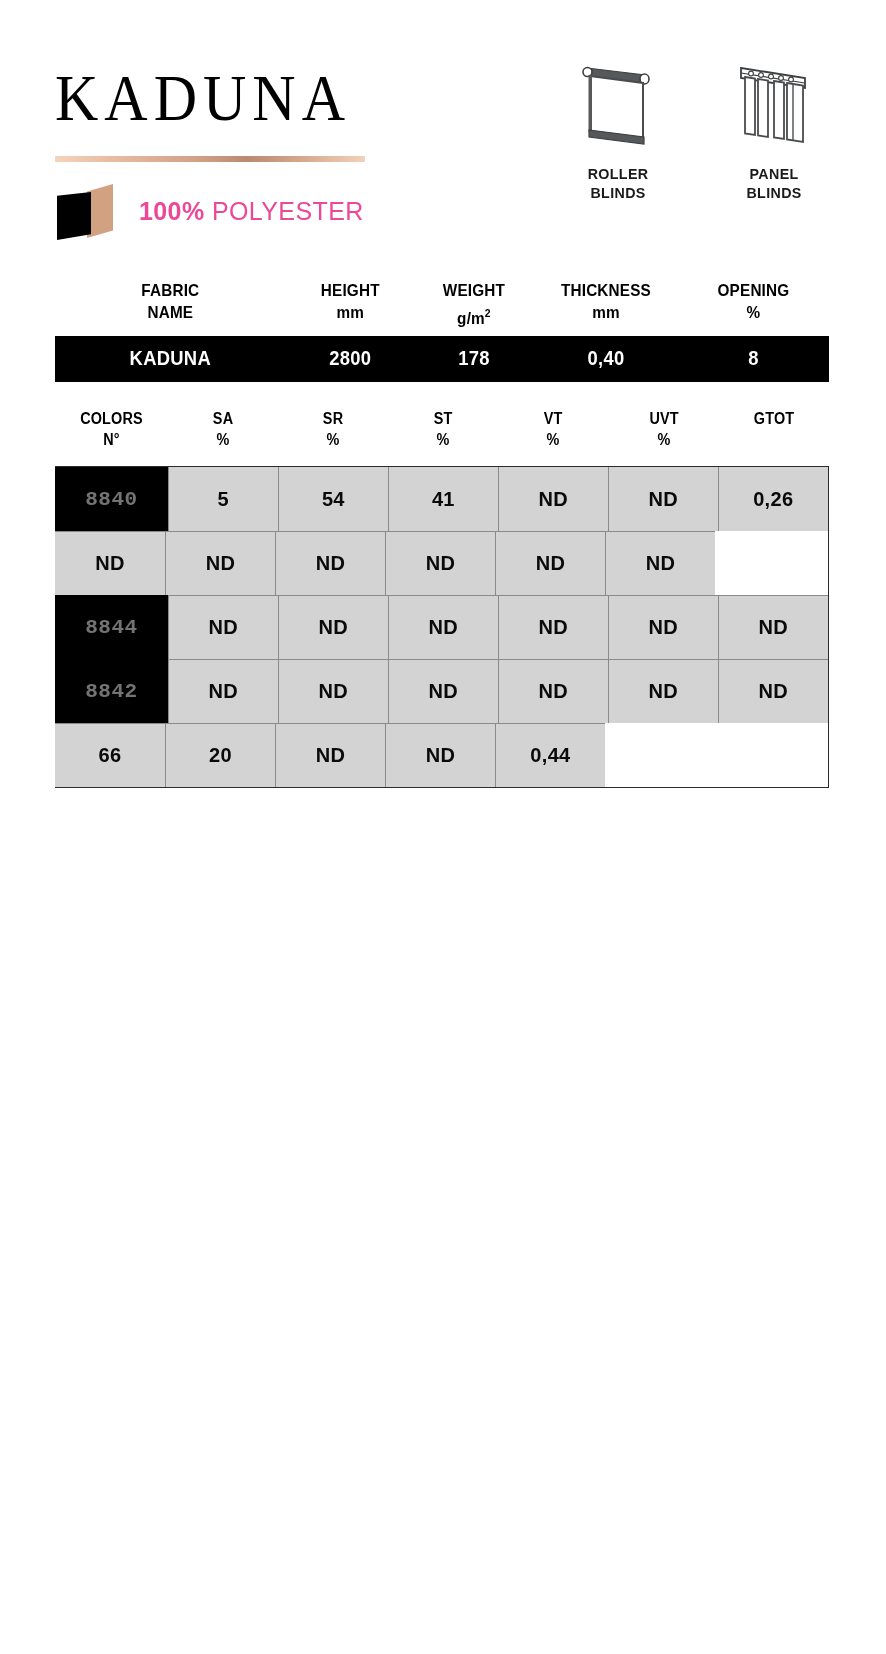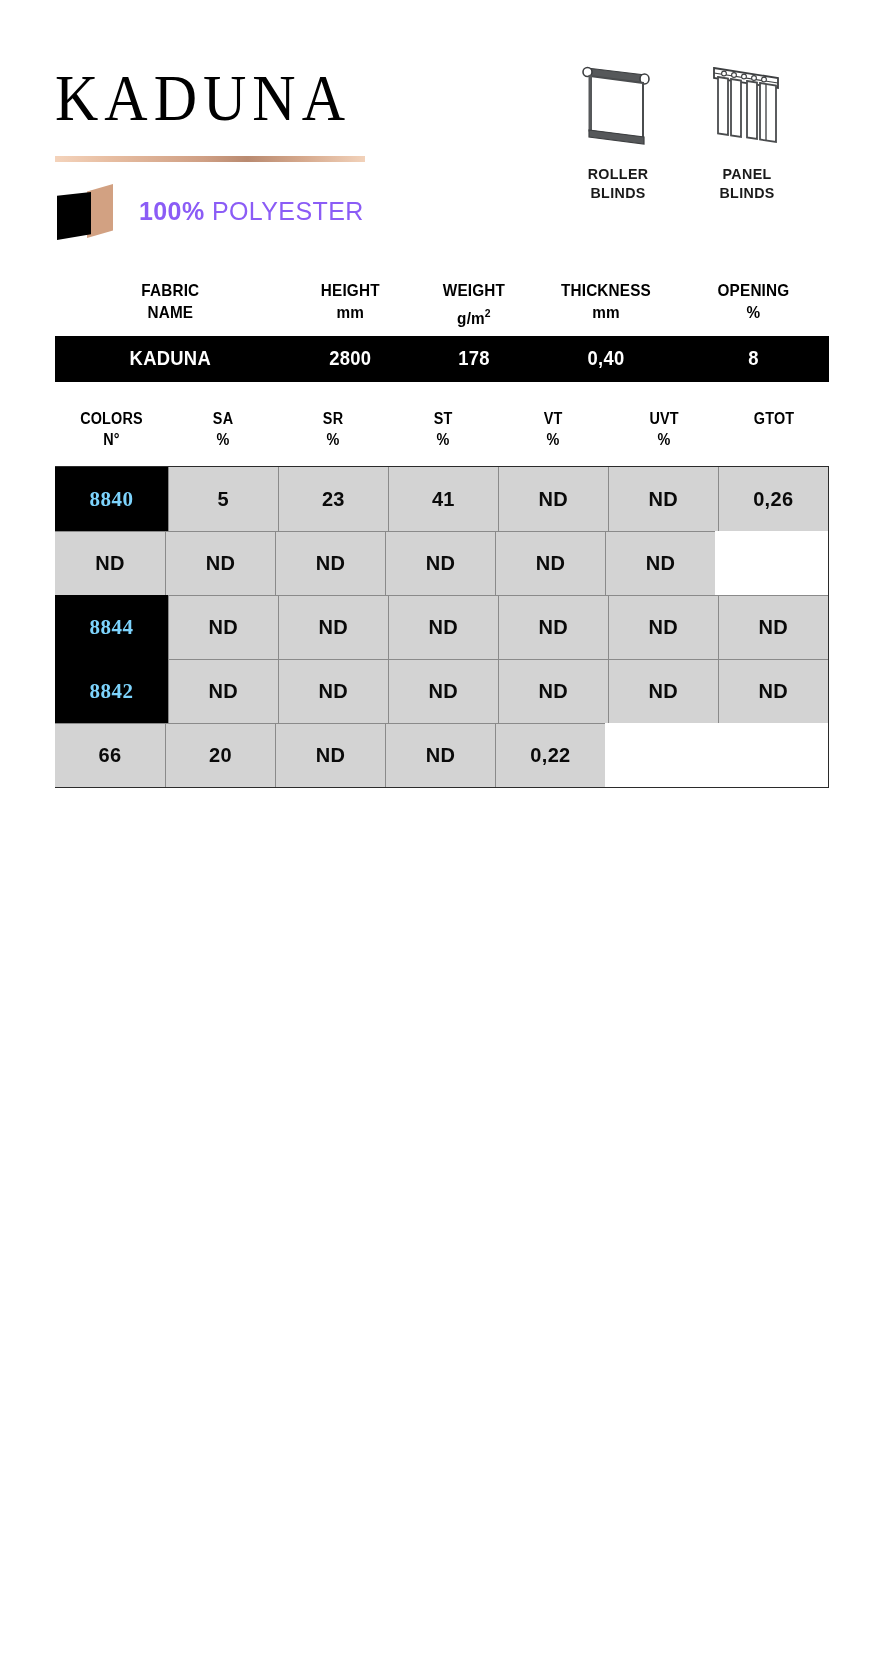--- a/index.html
+++ b/index.html
@@ -90,32 +90,32 @@
     width: 34px; height: 48px;
     background: #000000;
     clip-path: polygon(0% 8%, 100% 0%, 100% 88%, 0% 100%);
   }
 
   .fiber-text {
     margin-left: 26px;
     font-family: "Liberation Sans", sans-serif;
     font-size: 25px;
     letter-spacing: 0.4px;
-    color: #8b5cf6;
+    color: #ec4899;
     white-space: nowrap;
   }
   .fiber-text .pct { font-weight: 700; }
 
   
   .type-icons {
     position: absolute;
     left: 566px;
     top: 56px;
     display: flex;
-    gap: 25px;
+    gap: 52px;
   }
   .type-item {
     width: 104px;
     display: flex;
     flex-direction: column;
     align-items: center;
   }
   .type-art {
     height: 98px;
     display: flex;
@@ -215,25 +215,25 @@
     width: 100%;
     height: 64px;
     align-items: stretch;
   }
   .color-row + .color-row .data-cell {
     border-top: 1px solid #8a8a8a;
   }
   .color-cell {
     width: 14.6%;
     background: #000000;
-    color: #7dd3fc;
+    color: #737373;
     display: flex;
     align-items: center;
     justify-content: center;
-    font-family: Liberation Serif, serif;
+    font-family: Liberation Mono, monospace;
     font-weight: 700;
     font-size: 21px;
     letter-spacing: 0.5px;
   }
   .data-cell {
     width: 14.23%;
     background: #d3d3d3;
     color: #0a0a0a;
     display: flex;
     align-items: center;
@@ -384,21 +384,21 @@
         <div>GTOT</div>
         <div></div>
       </div>
     </div>
 
     <div class="colors-body">
 
       <div class="color-row">
         <div class="color-cell">8840</div>
         <div class="data-cell">5</div>
-        <div class="data-cell">23</div>
+        <div class="data-cell">54</div>
         <div class="data-cell">41</div>
         <div class="data-cell">ND</div>
         <div class="data-cell">ND</div>
         <div class="data-cell">0,26</div>
       </div>
 
       <div class="color-row">
         <div class="data-cell">ND</div>
         <div class="data-cell">ND</div>
         <div class="data-cell">ND</div>
@@ -425,19 +425,19 @@
         <div class="data-cell">ND</div>
         <div class="data-cell">ND</div>
         <div class="data-cell">ND</div>
       </div>
 
       <div class="color-row">
         <div class="data-cell">66</div>
         <div class="data-cell">20</div>
         <div class="data-cell">ND</div>
         <div class="data-cell">ND</div>
-        <div class="data-cell">0,22</div>
+        <div class="data-cell">0,44</div>
       </div>
 
     </div>
   </div>
 
 </div>
 
 </body></html>

